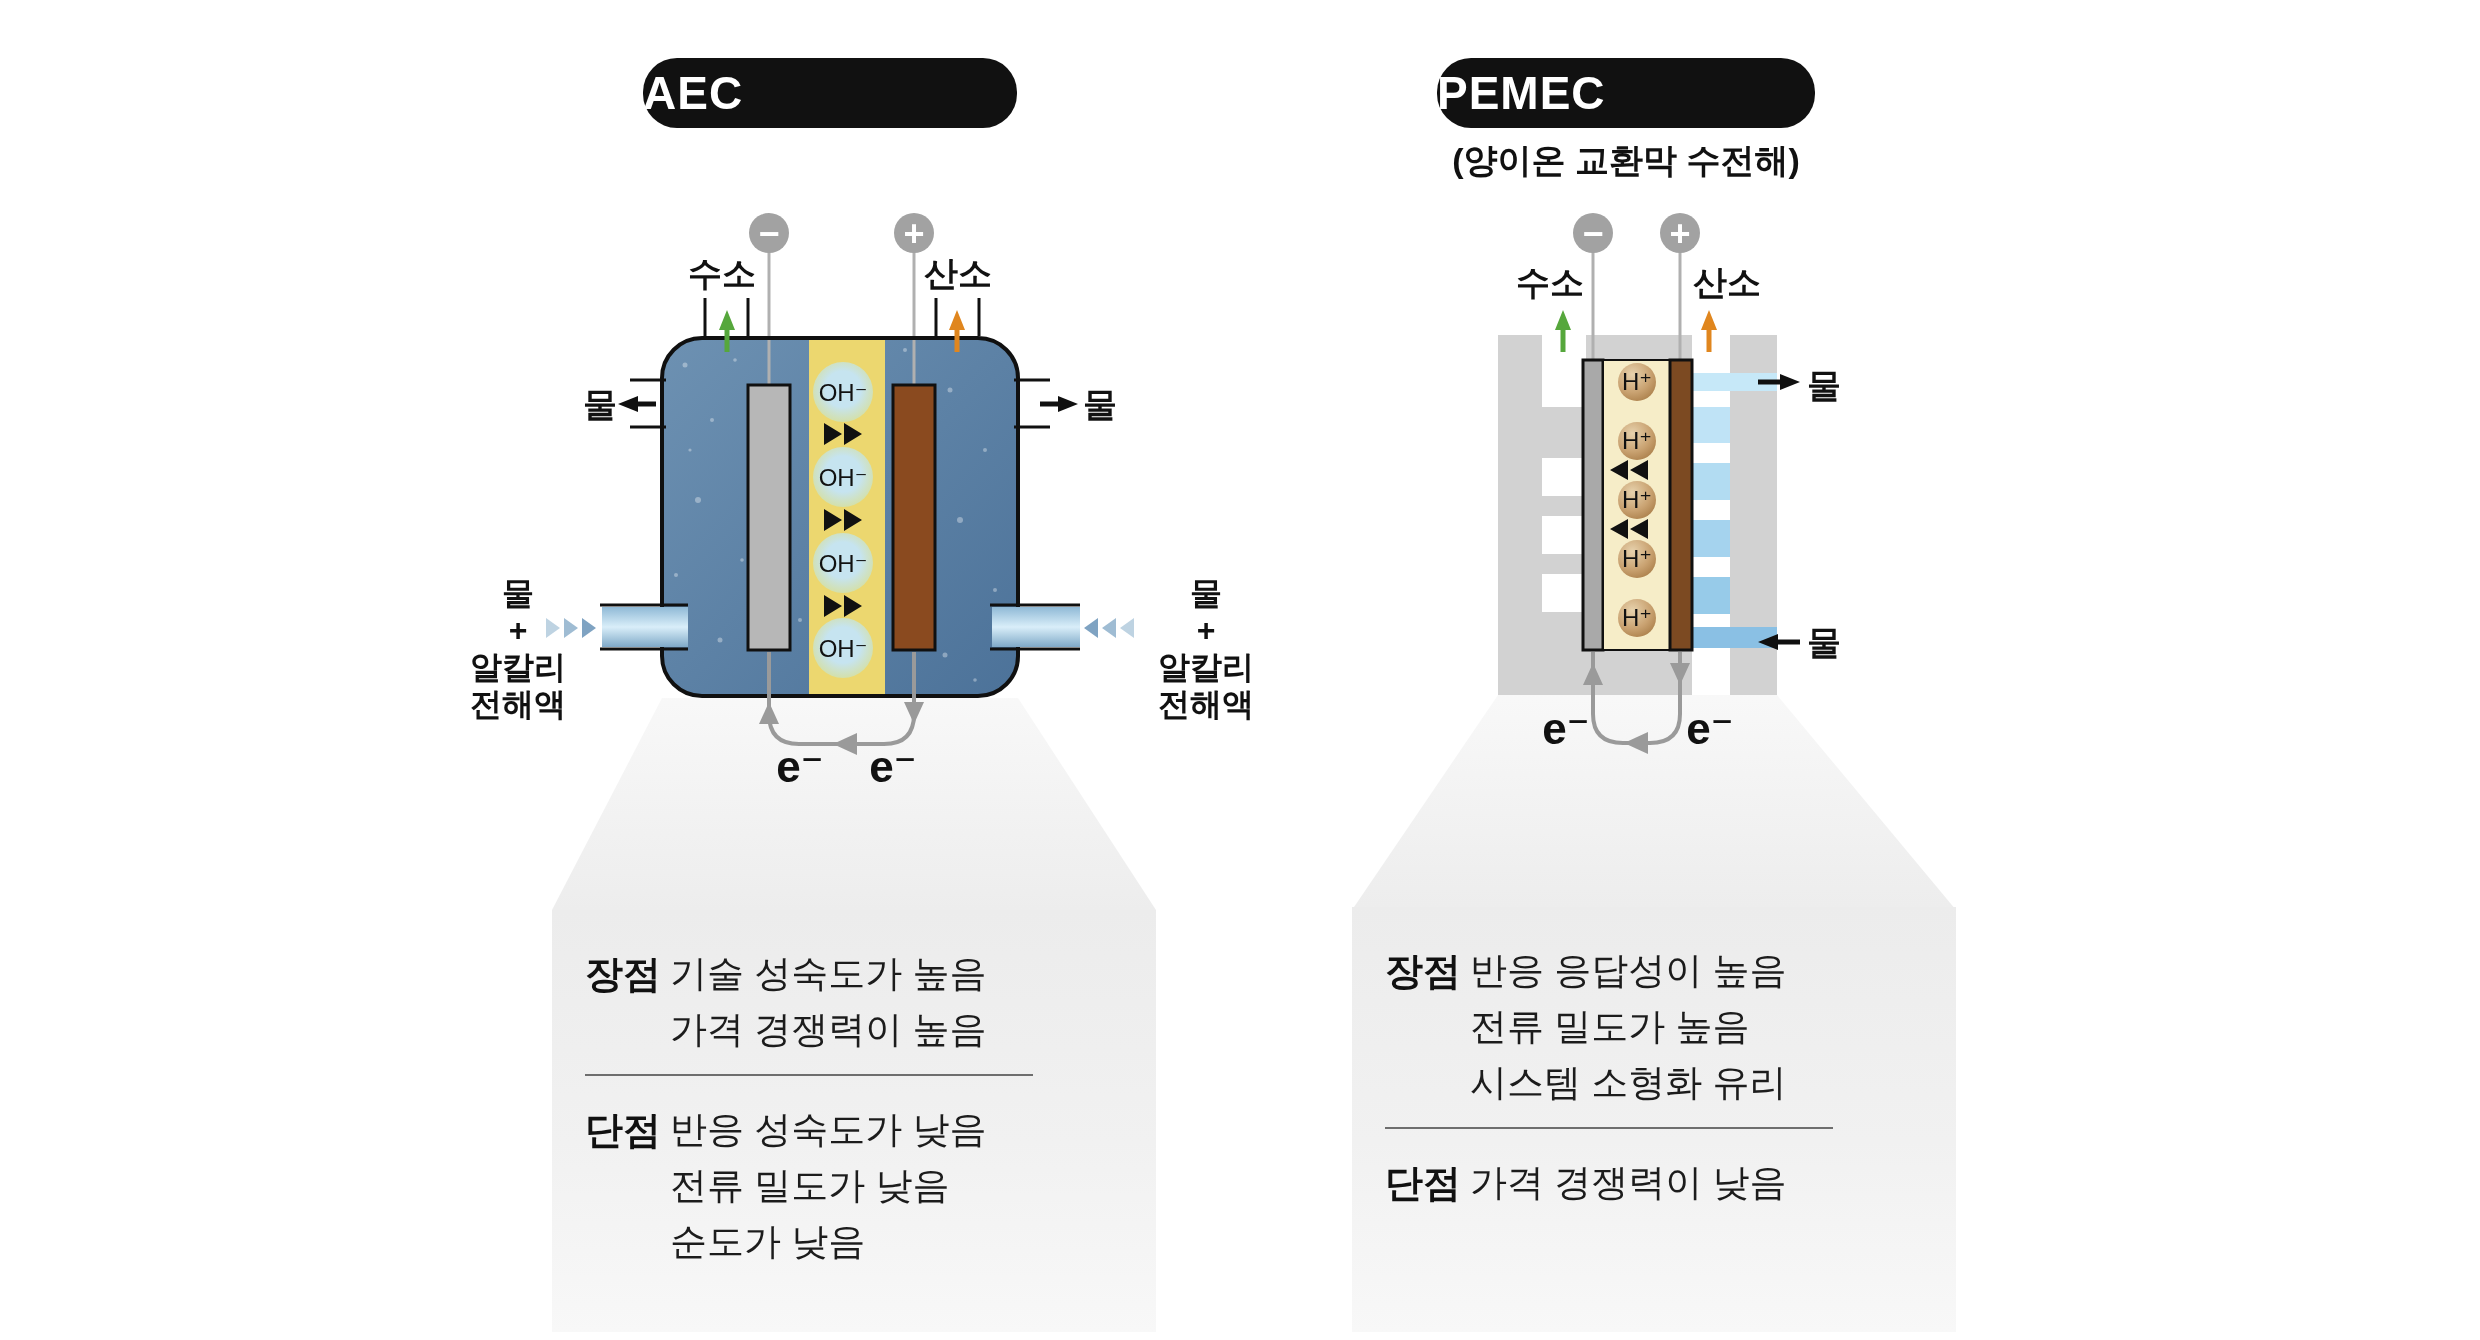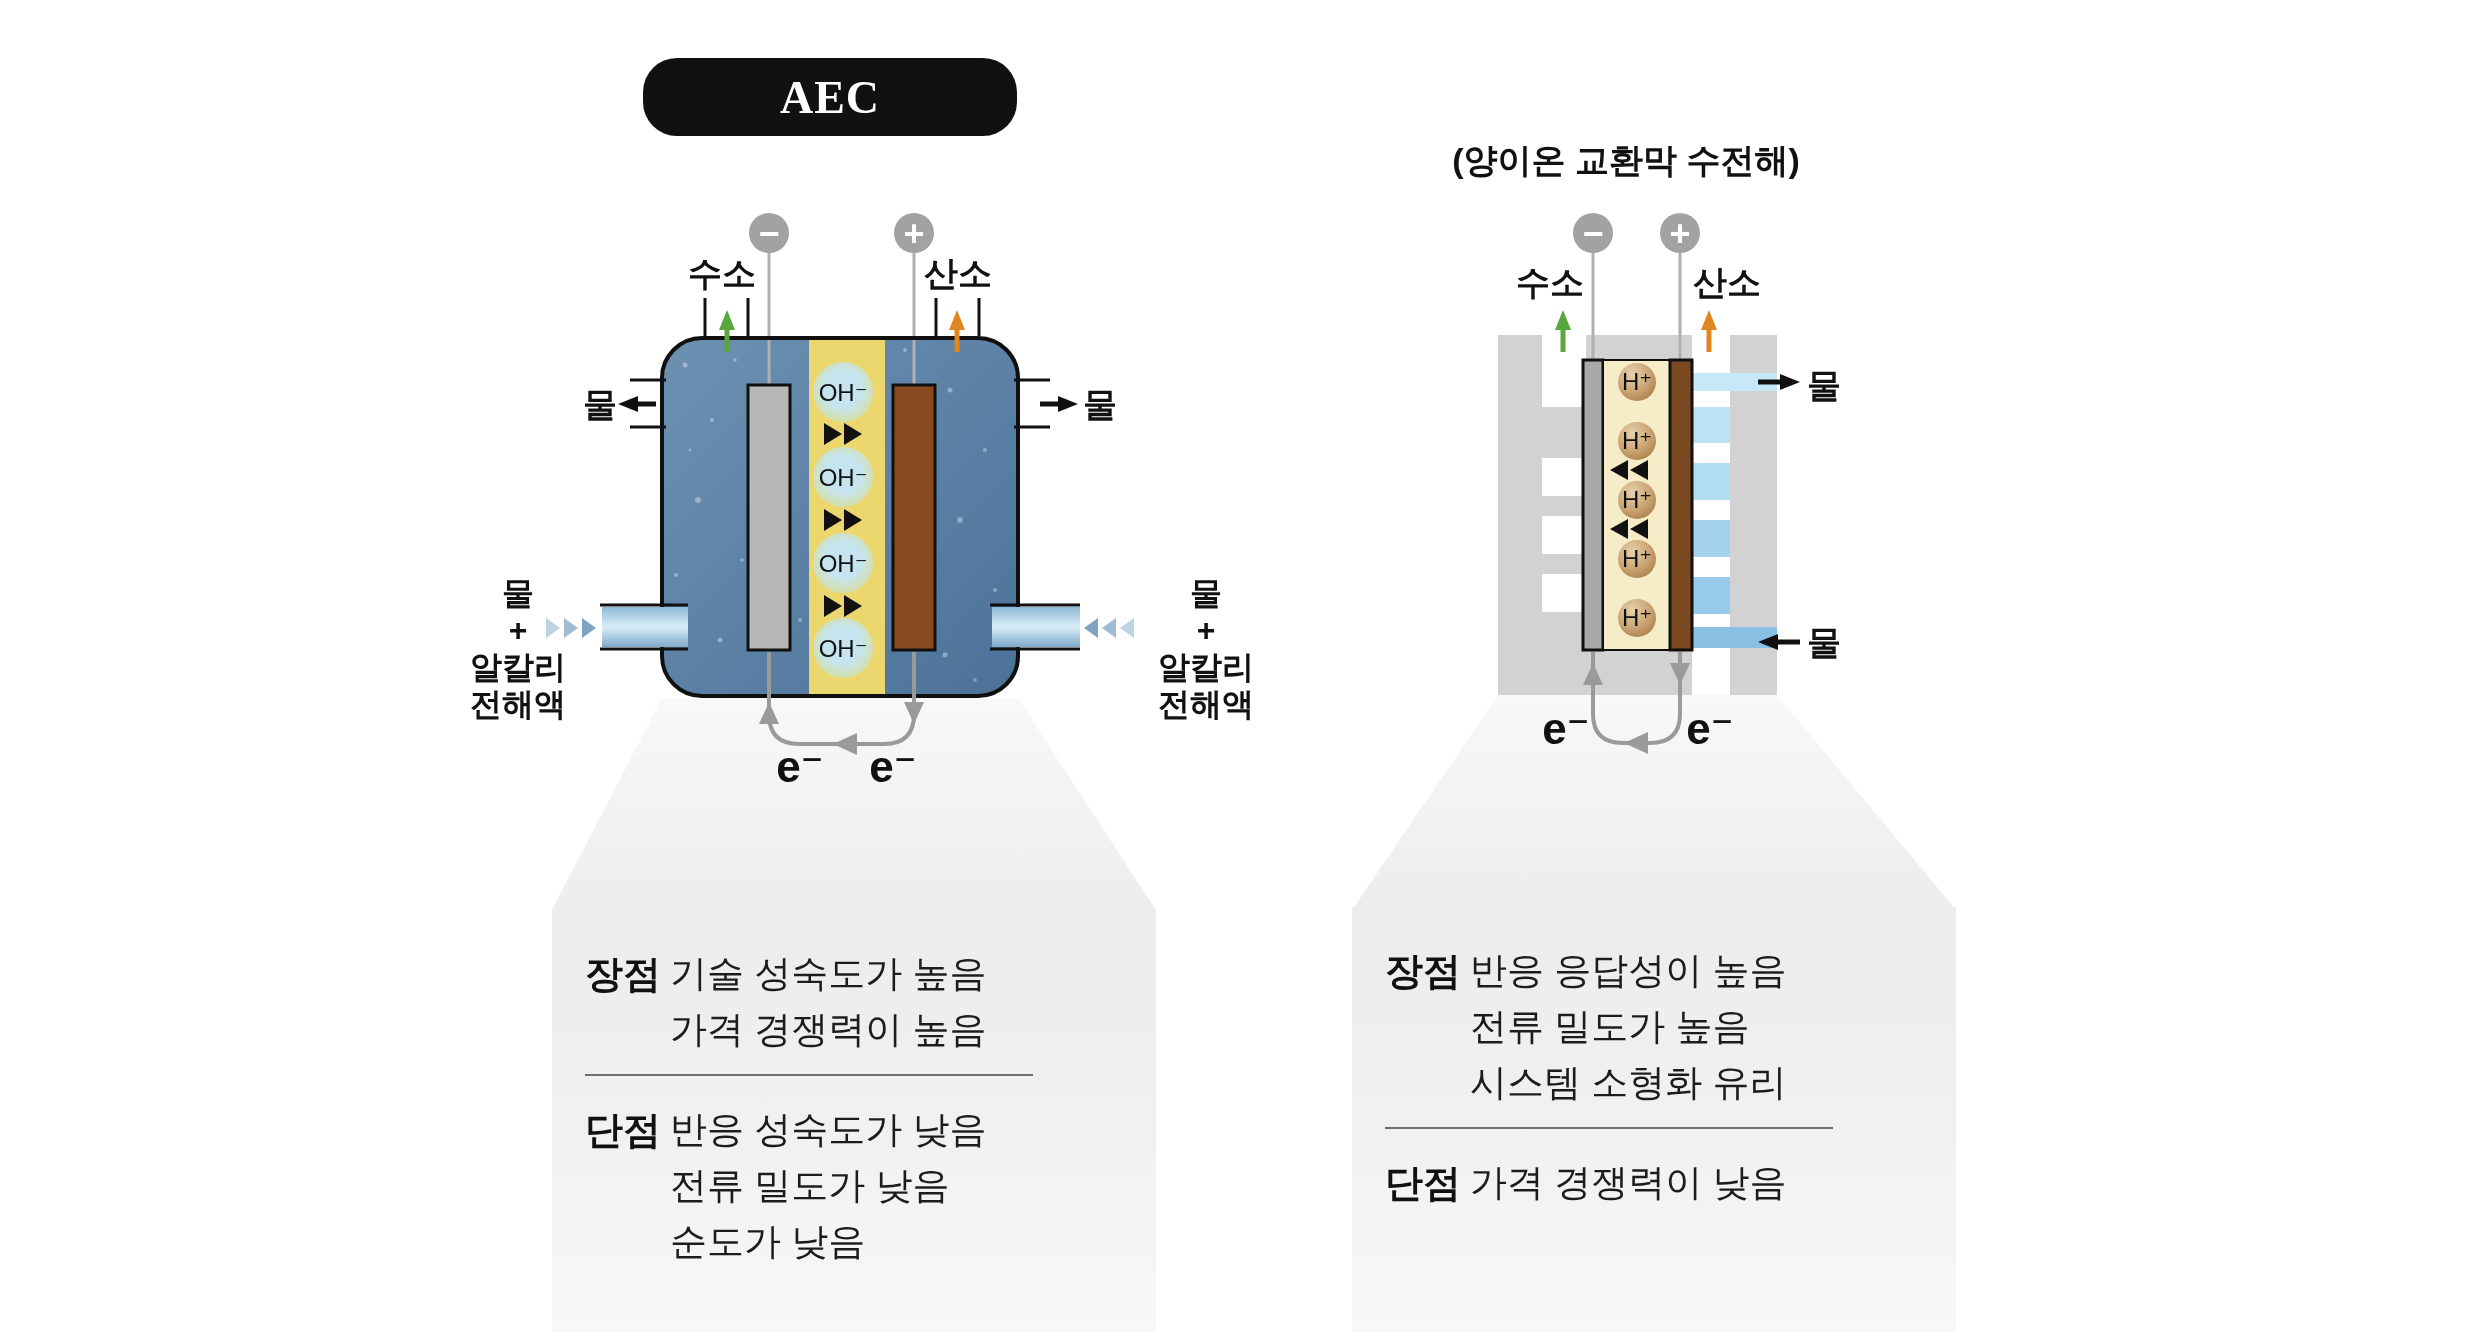--- a/index.html
+++ b/index.html
@@ -1,21 +1,21 @@
 <!DOCTYPE html>
 <html><head>
 <meta charset="utf-8">
 <style>
   html,body{margin:0;padding:0;background:#ffffff;}
   body{font-family:"Liberation Sans","DejaVu Sans",sans-serif;}
   #stage{position:relative;width:2480px;height:1340px;background:#ffffff;overflow:hidden;}
 
-  .pill{position:absolute;top:58px;height:78px;background:#111111;border-radius:34px;
+  .pill{position:absolute;top:58px;height:70px;background:#111111;border-radius:34px;
         color:#ffffff;font-size:46px;font-weight:700;letter-spacing:1px;
-        display:flex;align-items:center;justify-content:center;z-index:10;font-family:Liberation Serif, serif;}
+        display:flex;align-items:center;z-index:10;}
   .pill-left{left:643px;width:374px;}
   .pill-right{left:1437px;width:378px;}
 
   .subtitle{position:absolute;top:138px;width:420px;text-align:center;
             font-size:34px;font-weight:600;color:#111111;z-index:10;}
   .subtitle-left{left:620px;}
   .subtitle-right{left:1416px;}
 
   .funnel{position:absolute;width:604px;height:212px;z-index:1;
           background:linear-gradient(180deg,rgba(247,247,247,0.85) 0%,#ededed 100%);}
@@ -81,20 +81,23 @@
     <div class="crow">
       <div class="clabel">단점</div>
       <div class="clines">
         <div class="cline">가격 경쟁력이 낮음</div>
       </div>
     </div>
   </div>
 
   <div class="pill pill-left">
     <span>AEC</span>
+  </div>
+  <div class="pill pill-right">
+    <span>PEMEC</span>
   </div>
   <div class="subtitle subtitle-right">(양이온 교환막 수전해)</div>
 
   <svg id="diagram-svg" width="2480" height="1340" viewBox="0 0 2480 1340">
     <defs>
       <linearGradient id="tankGrad" x1="0" y1="0" x2="1" y2="1">
         <stop offset="0" stop-color="#6d91b2"></stop>
         <stop offset="1" stop-color="#4c7299"></stop>
       </linearGradient>
       <radialGradient id="ohGrad" cx="0.5" cy="0.45" r="0.6">

